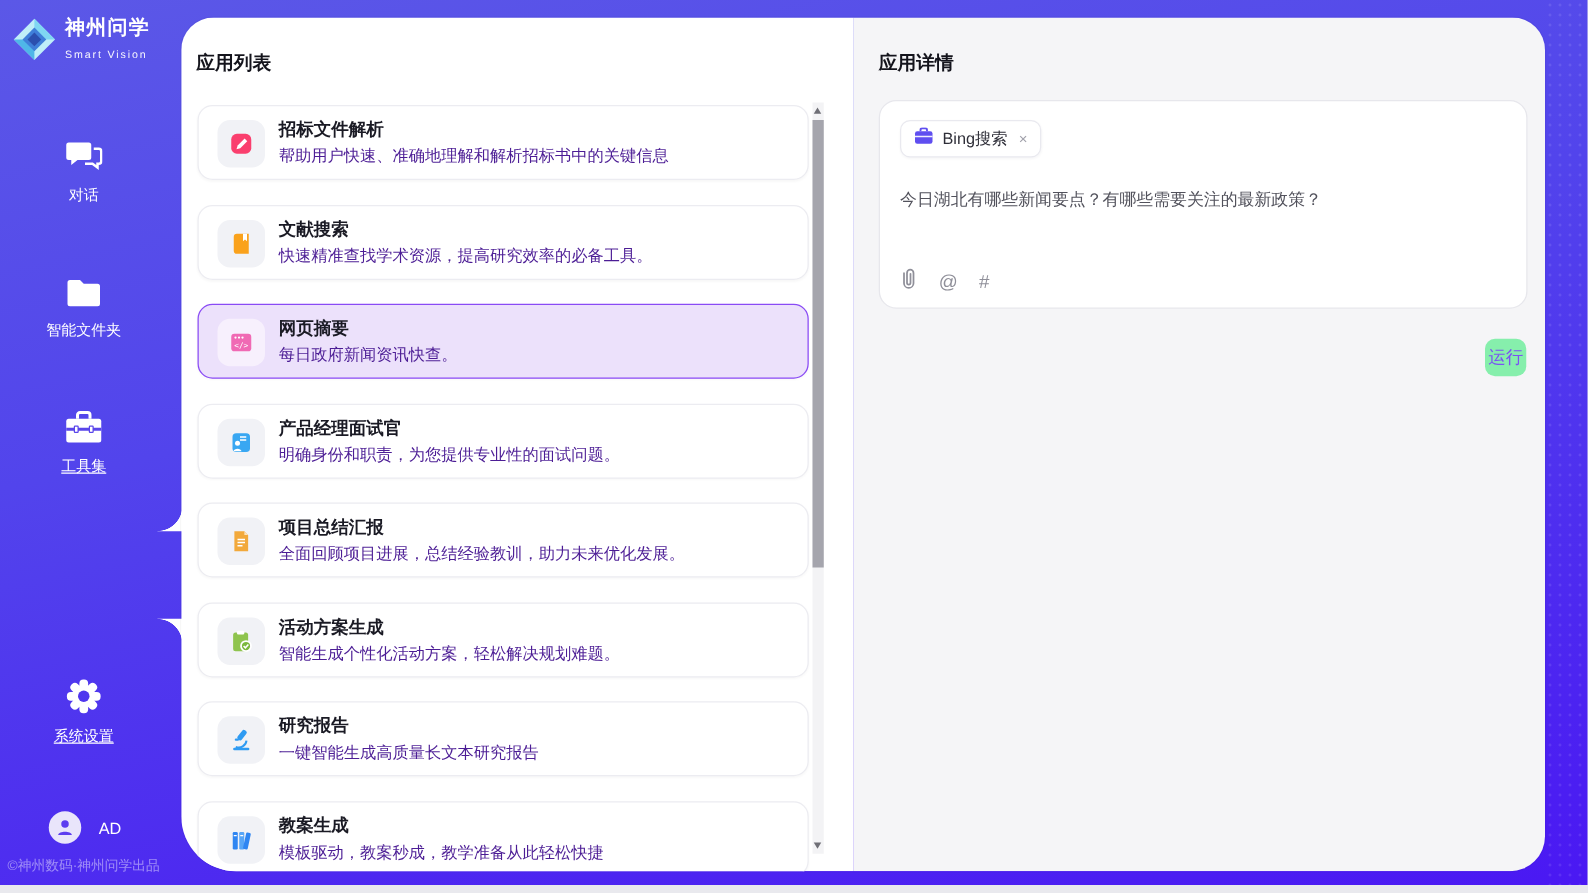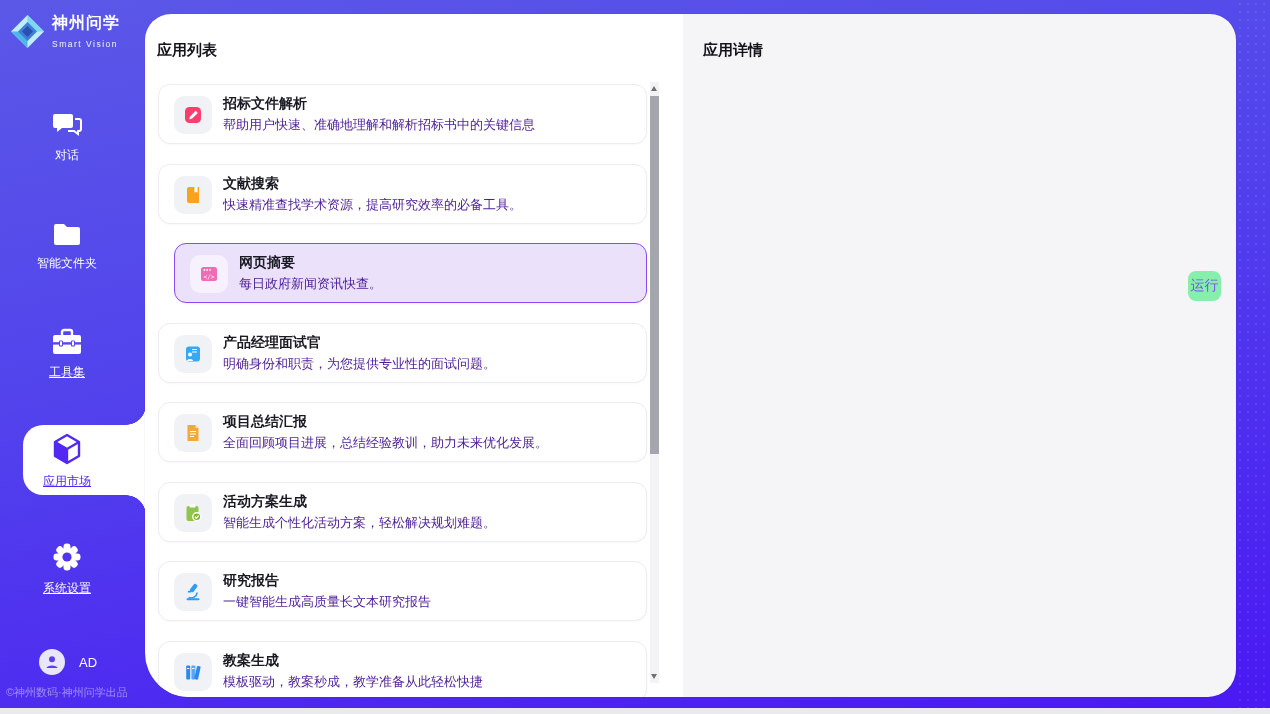--- a/index.html
+++ b/index.html
@@ -45,21 +45,21 @@
     box-shadow:0 0 0 1px rgba(0,0,0,.03); }
 
   
   .app-list { position:relative; width:538px; background:#fff; flex:none; }
   .pane-title { position:absolute; font-size:15px; font-weight:bold; color:#14141c; }
   .app-list .pane-title { left:12px; top:27px; }
   .cards { position:absolute; left:13px; top:70px; width:489px;
     display:flex; flex-direction:column; gap:19.5px; }
   .card { position:relative; height:60px; background:#fff; border:1px solid #ececf1;
     border-radius:12px; box-shadow:0 1px 2px rgba(20,20,40,.03); cursor:pointer; }
-  .card.selected { background:#ece1fb; border:1.5px solid #8a4bf5;margin-left:16px; }
+  .card.selected { background:#ece1fb; border:1.5px solid #8a4bf5; }
   .tile { position:absolute; left:15px; top:11px; width:38px; height:38px; border-radius:10px;
     background:#f1f2f6; display:flex; align-items:center; justify-content:center; }
   .card.selected .tile { background:#f7f0fd; }
   .card-name { position:absolute; left:64px; top:10px; font-size:14px; font-weight:bold; color:#1a1a24; }
   .card-desc { position:absolute; left:64px; top:31px; font-size:13px; color:#4c1d95; white-space:nowrap; }
 
   
   .scrollbar { position:absolute; left:505px; top:68px; width:9px; height:601px; background:#f3f3f5; }
   .sb-up { position:absolute; left:1px; top:4px; width:0; height:0;
     border-left:3.5px solid transparent; border-right:3.5px solid transparent; border-bottom:5px solid #6f6f76; }
@@ -135,33 +135,20 @@
           <rect x="2" y="14.2" width="28" height="2.4" fill="#5a46ea"></rect>
           <rect x="8" y="12.4" width="4" height="6" rx="1" fill="#5a46ea"></rect>
           <rect x="20" y="12.4" width="4" height="6" rx="1" fill="#5a46ea"></rect>
           <rect x="9" y="13.4" width="2" height="4" fill="#fff"></rect>
           <rect x="21" y="13.4" width="2" height="4" fill="#fff"></rect>
         </svg>
       </span>
       <span class="nav-label underlined">工具集</span>
     </div>
 
-    <div class="active-tab">
-      <div class="tab-inner">
-        <span>
-          <svg width="30" height="32" viewBox="0 0 30 32">
-            <path d="M15 2 L27 9 V23 L15 30 L3 23 V9 Z" fill="none" stroke="#5328f0" stroke-width="2.4" stroke-linejoin="round"></path>
-            <path d="M3 9 L15 16 L27 9" fill="none" stroke="#5328f0" stroke-width="2.4" stroke-linejoin="round"></path>
-            <path d="M15 16 V30" fill="none" stroke="#5328f0" stroke-width="2.4"></path>
-            <path d="M3 9 L15 16 V30 L3 23 Z" fill="#5328f0"></path>
-          </svg>
-        </span>
-        <span class="nav-label underlined">应用市场</span>
-      </div>
-    </div>
     <div class="fillet-top"></div>
     <div class="fillet-bottom"></div>
 
     <div class="nav-item" style="top:542px;">
       <span class="ni-icon">
         <svg width="30" height="30" viewBox="0 0 30 30">
           <defs>
             <mask id="gearhole">
               <rect width="30" height="30" fill="#fff"></rect>
               <circle cx="15" cy="15" r="4.6" fill="#000"></circle>
@@ -306,20 +293,45 @@
       <div class="scrollbar">
         <span class="sb-up"></span>
         <span class="sb-thumb"></span>
         <span class="sb-down"></span>
       </div>
     </section>
 
     <section class="detail">
       <h2 class="pane-title">应用详情</h2>
 
+      <div class="detail-card">
+        <span class="tool-tag">
+          <span>
+            <svg width="16" height="14" viewBox="0 0 16 14">
+              <path d="M5.4 3V2a1.4 1.4 0 0 1 1.4-1.4h2.4A1.4 1.4 0 0 1 10.6 2v1" fill="none" stroke="#5f4ef0" stroke-width="1.5"></path>
+              <rect x="1" y="3" width="14" height="10" rx="1.8" fill="#5f4ef0"></rect>
+              <rect x="1" y="6.6" width="14" height="1.2" fill="#fff" opacity="0.9"></rect>
+            </svg>
+          </span>
+          <span class="tool-tag-label">Bing搜索</span>
+          <span class="tool-tag-close">×</span>
+        </span>
+
+        <div class="query-text">今日湖北有哪些新闻要点？有哪些需要关注的最新政策？</div>
+
+        <div class="attach-row">
+          <span>
+            <svg width="14" height="18" viewBox="0 0 14 18">
+              <path d="M3.2 4.5v8a3.8 3.8 0 0 0 7.6 0v-8.2a2.6 2.6 0 0 0-5.2 0v7.9a1.4 1.4 0 0 0 2.8 0V5" fill="none" stroke="#8f8f99" stroke-width="1.4" stroke-linecap="round"></path>
+            </svg>
+          </span>
+          <span class="attach-glyph">@</span>
+          <span class="attach-glyph">#</span>
+        </div>
+      </div>
 
       <button class="run-btn">运行</button>
     </section>
 
   </main>
 </div>
 
 <div class="bottom-strip"></div>
 
 </body></html>

